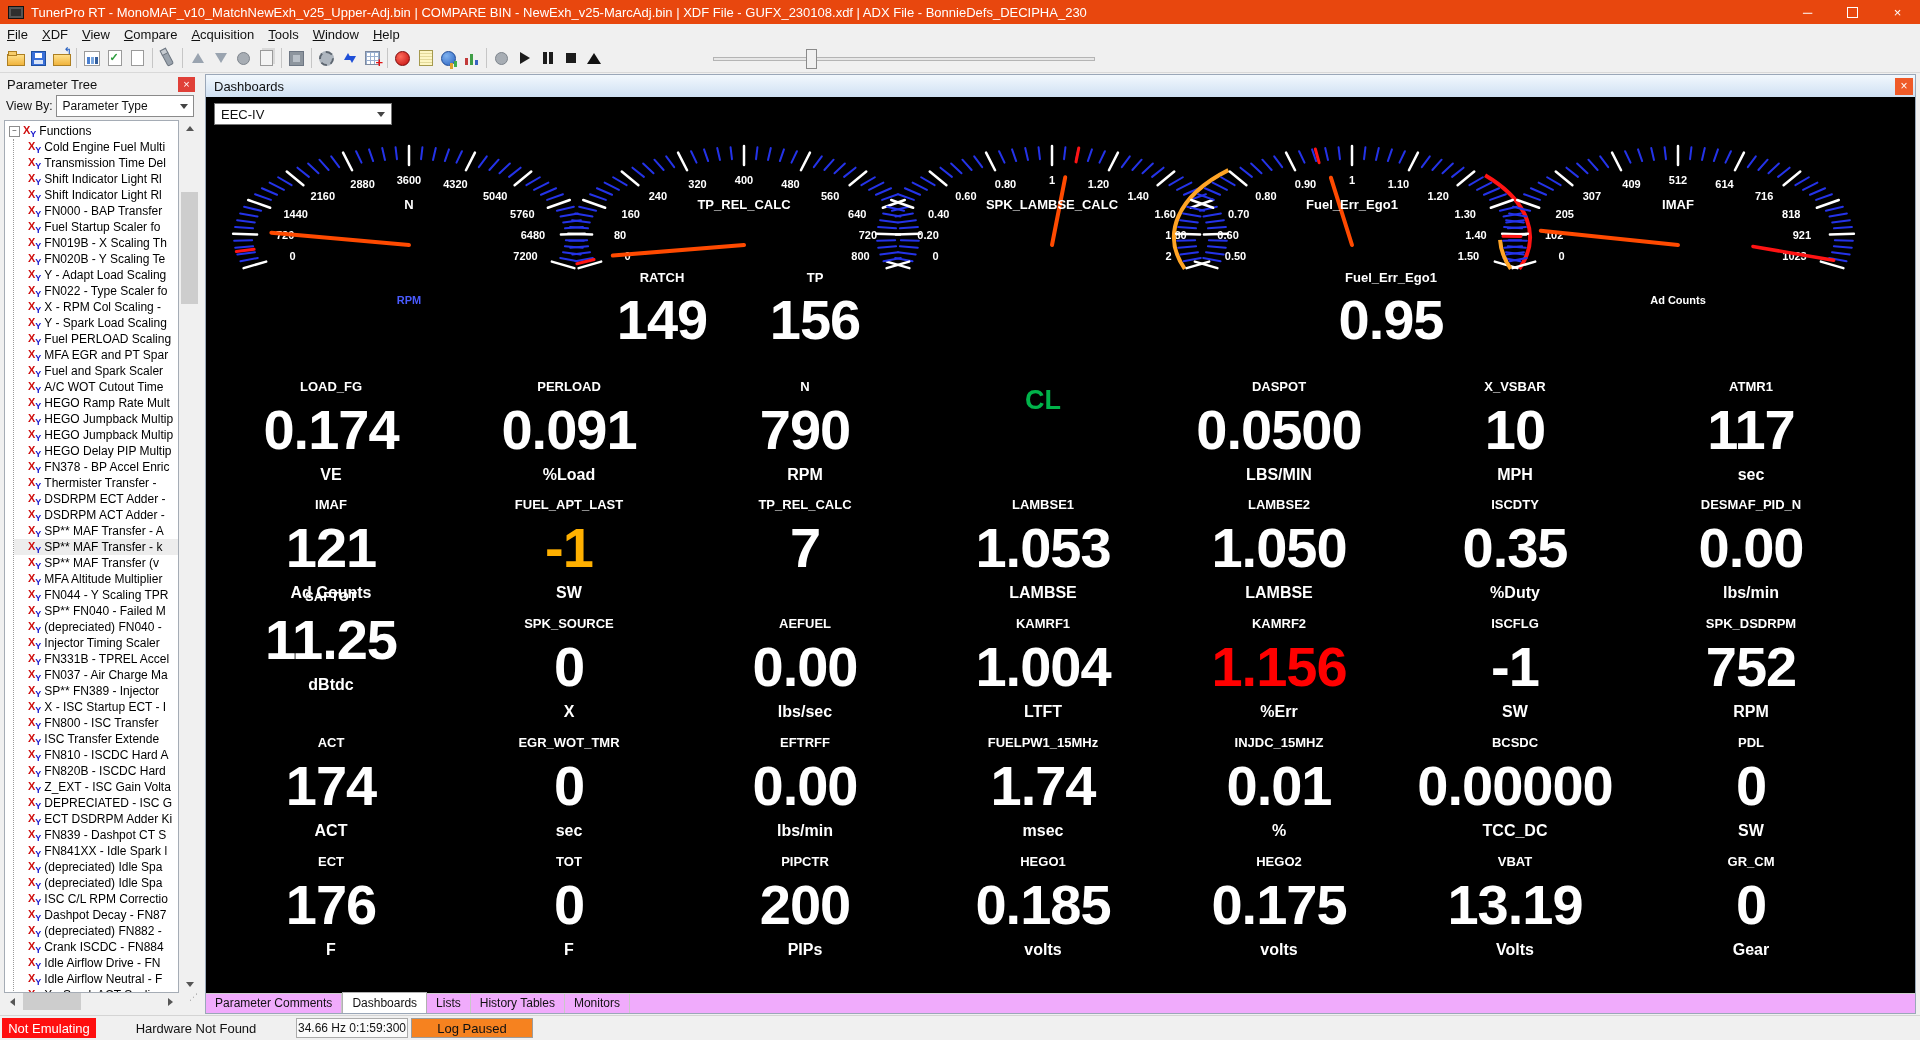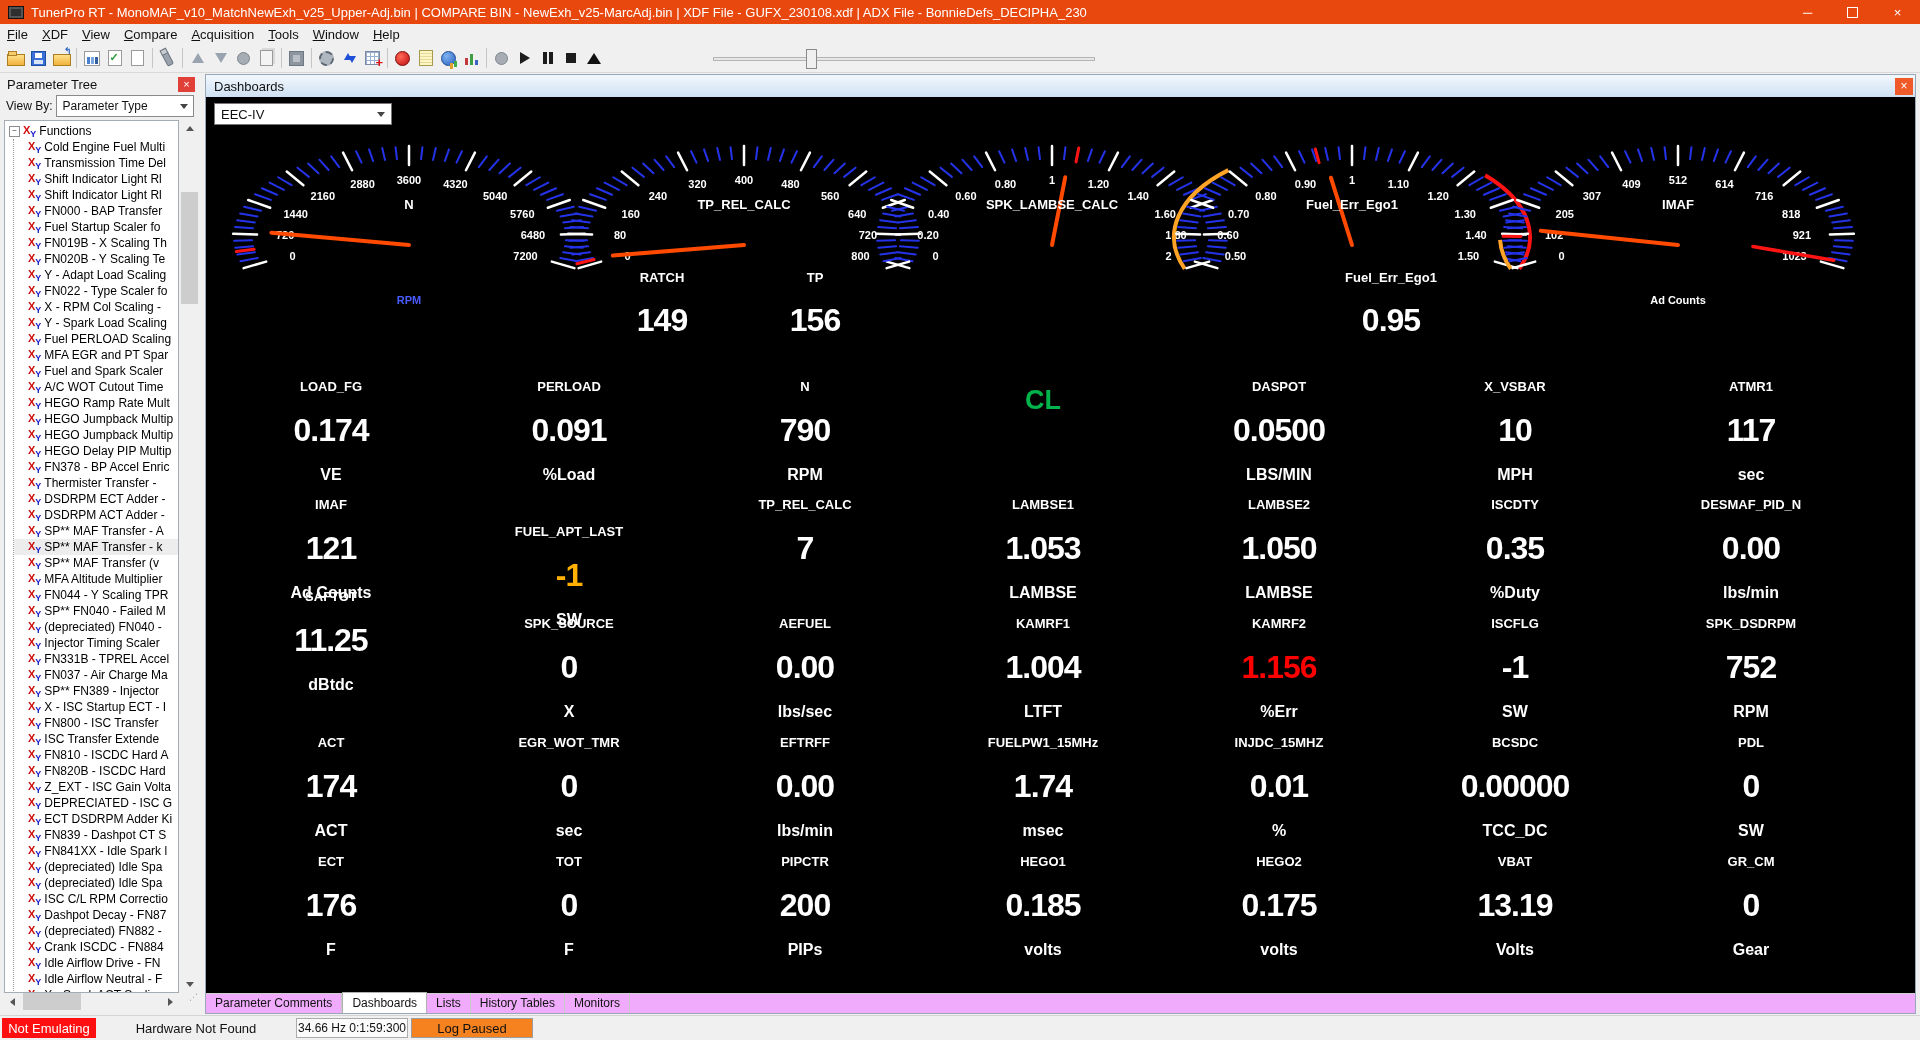--- a/index.html
+++ b/index.html
@@ -117,21 +117,21 @@
       font-size:13px;color:#111;display:flex;align-items:center;padding-left:6px;box-sizing:border-box}
   .profile-combo .chev{position:absolute;right:6px;top:8px;width:0;height:0;border-left:4px solid transparent;
       border-right:4px solid transparent;border-top:5px solid #444}
 
   #gauges-svg{position:absolute;left:0;top:0}
   .g-center-label{position:absolute;transform:translateX(-50%);font-size:13px;font-weight:bold;color:#fff;white-space:nowrap}
   .g-sub-label{position:absolute;transform:translateX(-50%);font-size:11px;font-weight:bold;white-space:nowrap}
 
   .ro-cell{position:absolute;width:236px;text-align:center;color:#fff}
   .ro-name{font-size:13px;font-weight:bold;height:18px;line-height:18px;white-space:nowrap}
-  .ro-value{font-size:32px;font-weight:bold;line-height:52px;margin-top:8px;letter-spacing:-1px;white-space:nowrap}
+  .ro-value{font-size:56px;font-weight:bold;line-height:52px;margin-top:8px;letter-spacing:-1px;white-space:nowrap}
   .ro-unit{font-size:16px;font-weight:bold;margin-top:10px;height:18px;line-height:18px;white-space:nowrap}
   .top-cell{position:absolute;width:200px;text-align:center;color:#fff}
   .top-cell .ro-value{margin-top:10px;line-height:46px}
   .cl-flag{position:absolute;transform:translateX(-50%);font-size:27px;font-weight:bold;white-space:nowrap}
 
   
   .statusbar{position:absolute;left:0;right:0;bottom:0;height:24px;background:#f0f0f0;border-top:1px solid #d4d4d4;
              font-size:13px;z-index:30}
   .sb-emu{position:absolute;left:2px;top:2px;bottom:2px;width:94px;background:#ff0f0f;color:#fff;
           display:flex;align-items:center;justify-content:center;white-space:nowrap}
@@ -905,21 +905,21 @@
       <div class="ro-cell" style="left: 1427px; top: 281px;">
         <div class="ro-name">ATMR1</div>
         <div class="ro-value">117</div>
         <div class="ro-unit">sec</div>
       </div>
       <div class="ro-cell" style="left: 7px; top: 399px;">
         <div class="ro-name">IMAF</div>
         <div class="ro-value">121</div>
         <div class="ro-unit">Ad Counts</div>
       </div>
-      <div class="ro-cell" style="left: 245px; top: 399px; margin-top: 27px;">
+      <div class="ro-cell" style="left: 245px; top: 399px;">
         <div class="ro-name">FUEL_APT_LAST</div>
         <div class="ro-value" style="color: rgb(255, 176, 0);">-1</div>
         <div class="ro-unit">SW</div>
       </div>
       <div class="ro-cell" style="left: 481px; top: 399px;">
         <div class="ro-name">TP_REL_CALC</div>
         <div class="ro-value">7</div>
         <div class="ro-unit"></div>
       </div>
       <div class="ro-cell" style="left: 719px; top: 399px;">

